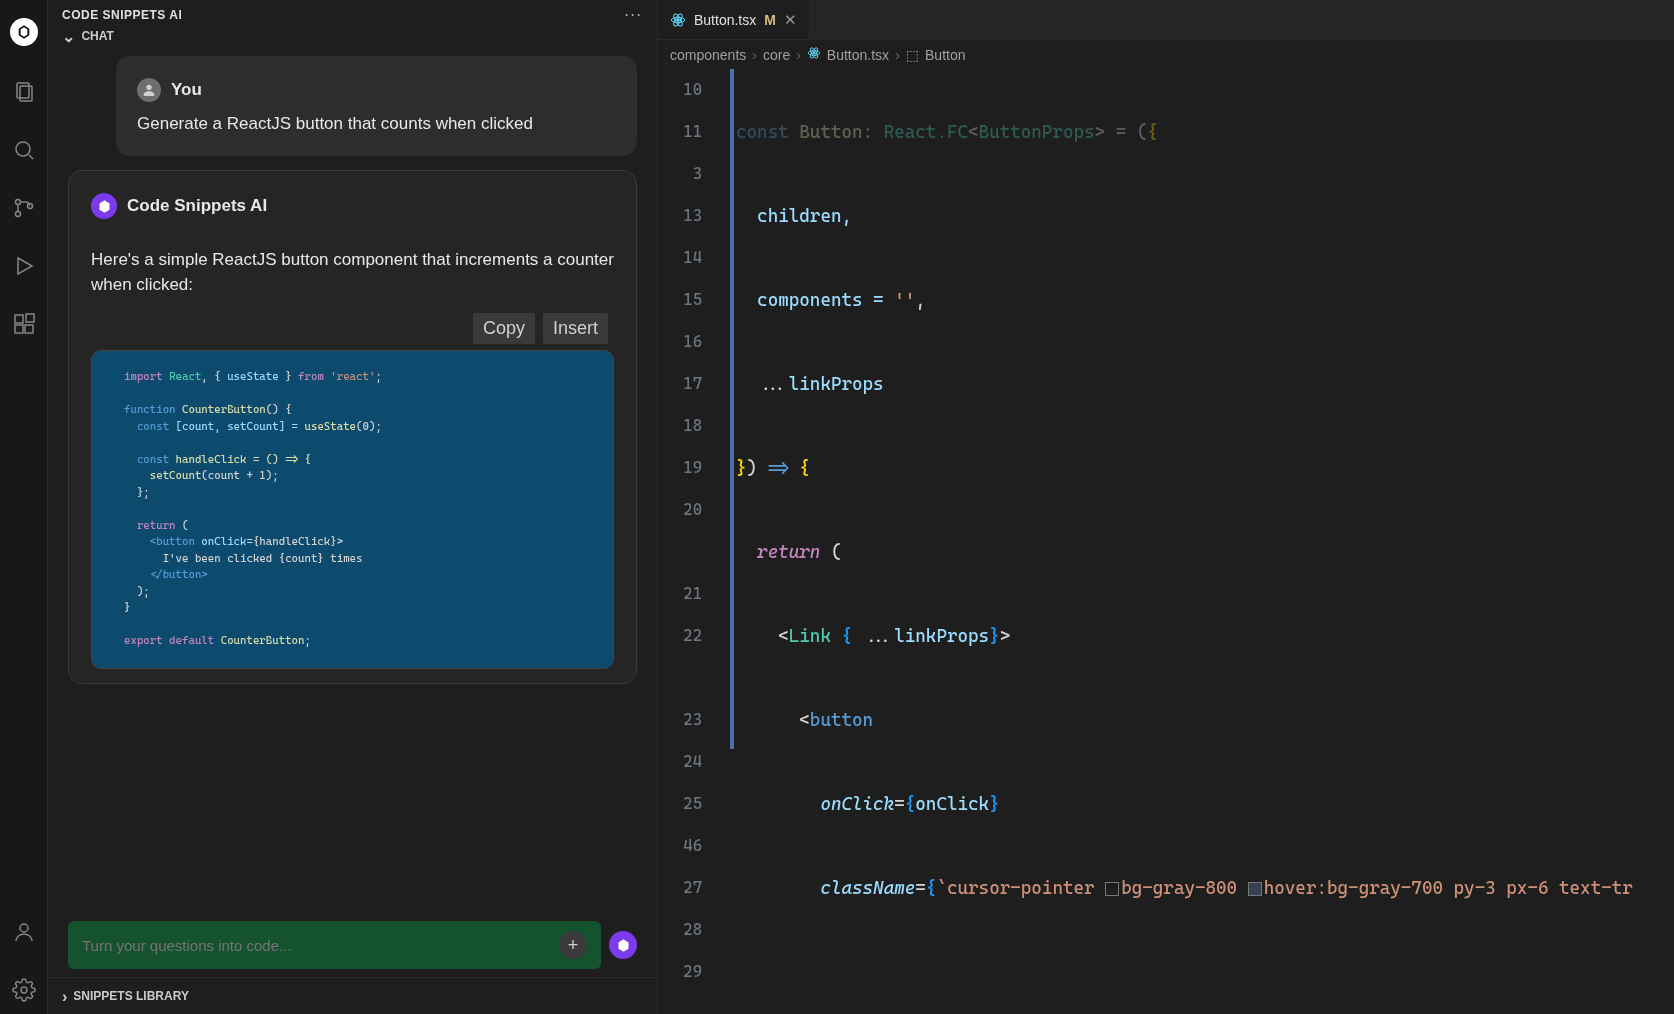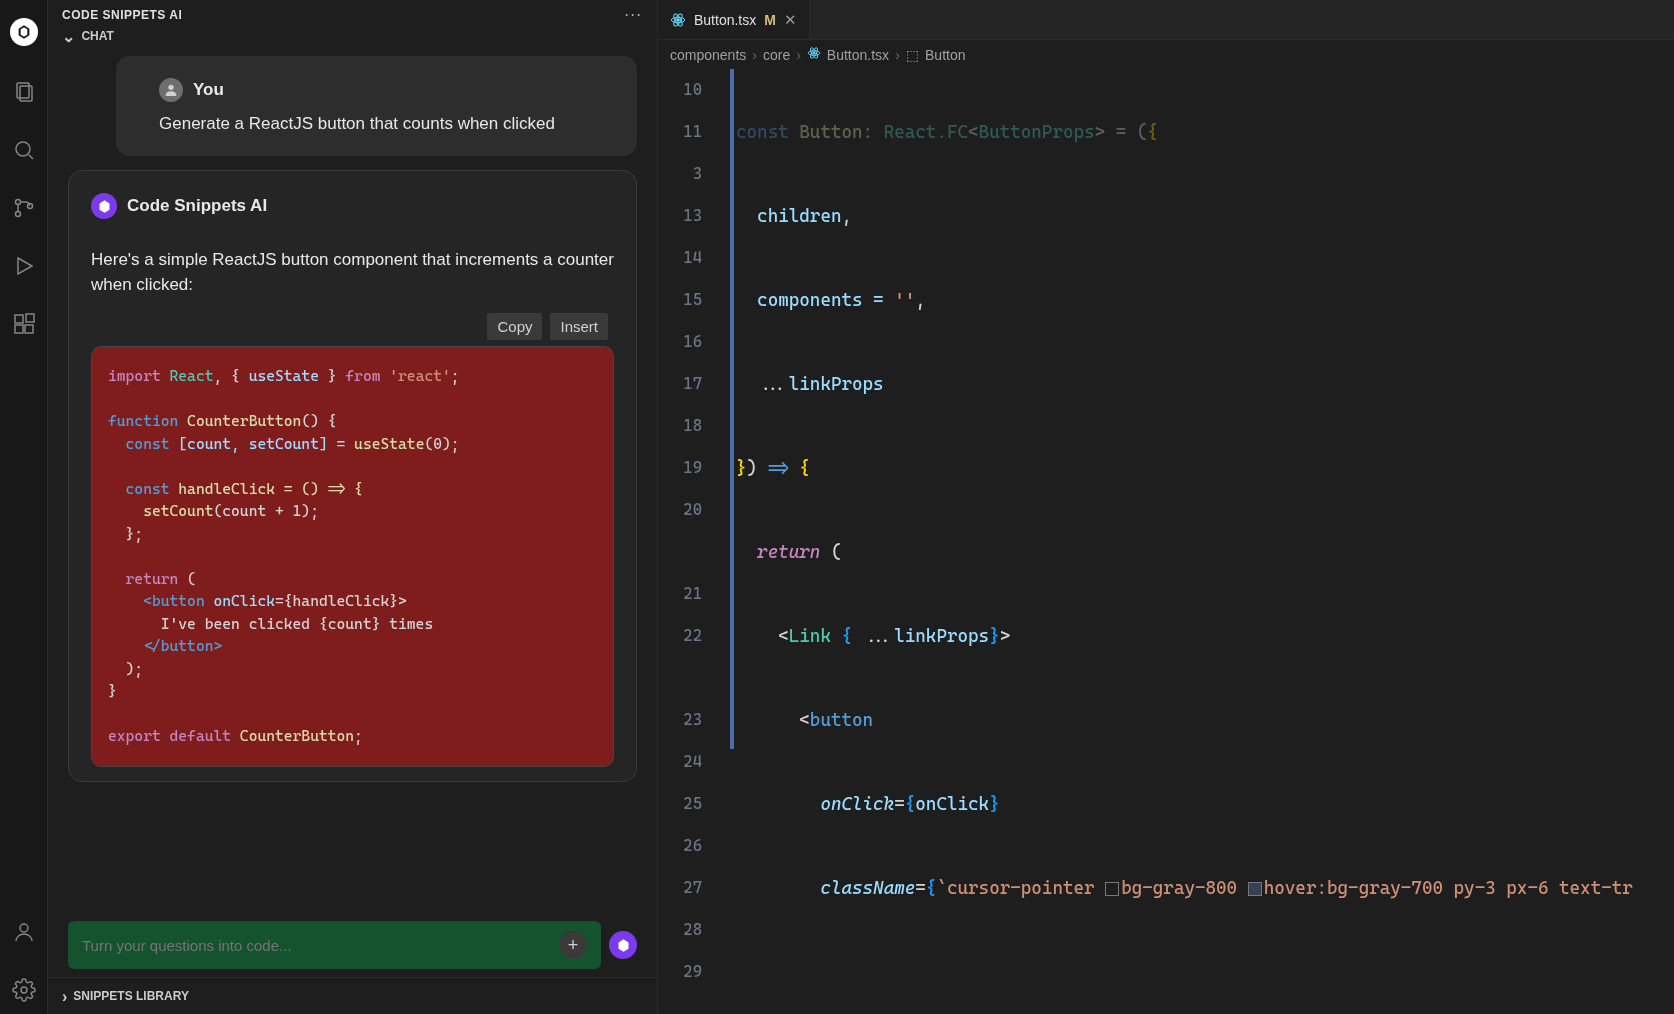--- a/index.html
+++ b/index.html
@@ -7,33 +7,33 @@
 .activity-bar { width: 48px; background: #181818; display: flex; flex-direction: column; align-items: center; padding-top: 10px; gap: 10px; border-right: 1px solid #2a2a2a; }
 .activity-bar .icon-btn { width: 48px; height: 48px; display: flex; align-items: center; justify-content: center; color: #858585; cursor: pointer; }
 .activity-bar .icon-btn.active { color: #fff; }
 .activity-bar .logo-circle { width: 28px; height: 28px; border-radius: 50%; background: #fff; display:flex; align-items:center; justify-content:center; margin-bottom:4px;}
 .activity-bar .spacer { flex: 1; }
 .side-panel { width: 610px; background: #1e1e1e; display: flex; flex-direction: column; border-right: 1px solid #2a2a2a; }
 .panel-header { display:flex; align-items:center; justify-content:space-between; padding:8px 14px 4px; font-size: 12px; font-weight:600; letter-spacing:0.5px; color:#e0e0e0;}
 .chat-collapse { font-size:12px; font-weight:600; color:#ccc; padding:0 14px; display:flex; align-items:center; gap:6px; margin-top:6px fir; туда;margin-bottom:4px; margin-top:2px;}
 .chevron { font-size:16px; line-height:1; transform: translateY(1px); }
 .chat-scroll { flex:1; overflow:hidden; padding:6px 20px 8px 20px; }
-.user-bubble { background:#2d2d2d; border-radius:14px; padding:22px 43px; margin: 2px 0 14px 48px; }
+.user-bubble { background:#2d2d2d; border-radius:14px; padding:22px 21px; margin: 2px 0 14px 48px; }
 .bubble-hdr { display:flex; align-items:center; gap:10px; margin-bottom:12px; }
 .avatar-you { width:24px; height:24px; border-radius:50%; background:#6e6e6e; display:flex; align-items:center; justify-content:center; }
 .avatar-you svg { fill:#d0d0d0; }
 .you-name { font-weight:700; color:#e8e8e8; font-size:17px; }
 .user-text { color:#e8e8e8; font-size:17px; }
 .ai-bubble { background:#252525; border:1px solid #3a3a3a; border-radius:14px; padding:22px 22px 14px; }
 .ai-logo { width:26px; height:26px; border-radius:50%; background:#7c3aed; display:flex; align-items:center; justify-content:center; }
 .ai-name { font-weight:700; font-size:17px; color:#e8e8e8; }
 .ai-text { color:#e8e8e8; font-size:17px; line-height:1.45; margin:29px 0 16px; }
 .code-actions { display:flex; justify-content:flex-end; gap:8px; padding-right:6px; margin-bottom:6px;}
-.code-actions button { background:#3a3a3a; border:none; color:#d0d0d0; font-size:15px; padding:5px 10px; border-radius:2px; cursor:pointer; }
-.code-block { background:#7f1d1d; border:1px solid #444; border-radius:10px; padding:18px 16px; font-family:"Cascadia Code","Fira Code",Consolas,monospace; font-size:15px; line-height:1.5; white-space:pre; overflow-x:auto; }
+.code-actions button { background:#3a3a3a; border:none; color:#d0d0d0; font-size:18px; padding:5px 10px; border-radius:2px; cursor:pointer; }
+.code-block { background:#0c4a6e; border:1px solid #444; border-radius:10px; padding:18px 32px; font-family:"Cascadia Code","Fira Code",Consolas,monospace; font-size:11px; line-height:1.5; white-space:pre; overflow-x:auto; }
 .input-row { padding:8px 20px; display:flex; align-items:center; gap:8px; }
 .input-box { flex:1; background:#14532d; border-radius:6px; display:flex; align-items:center; padding:10px 14px; }
 .input-box input { flex:1; background:transparent; border:none; outline:none; color:#ccc; font-size:15px; }
 .plus-btn { width:28px; height:28px; border-radius:50%; background:#3a3a3a; display:flex;align-items:center;justify-content:center; color:#d0d0d0; font-size:18px; cursor:pointer; }
 .send-btn { width:28px; height:28px; border-radius:50%; background:#7c3aed; display:flex;align-items:center;justify-content:center; cursor:pointer; }
 .snip-lib { font-size:12px; font-weight:600; color:#ccc; padding:10px 14px; display:flex; align-items:center; gap:6px; border-top:1px solid #2a2a2a;}
 .editor-area { flex:1; background:#1e1e1e; display:flex; flex-direction:column; overflow:hidden;justify-content:flex-end; }
 .tab-bar { display:flex; background:#252526; height:40px; align-items:stretch; border-bottom:1px solid #2a2a2a;}
 .tab { display:flex; align-items:center; gap:8px; padding:0 12px; background:#1e1e1e; border-right:1px solid #2a2a2a; font-size:14px; color:#e0e0e0; cursor:pointer;}
 .tab .react-icon { color:#61dafb; }
@@ -234,21 +234,21 @@
         <div>18</div>
         <div>19</div>
         <div>20</div>
         <div style="height:42px"></div>
         <div>21</div>
         <div>22</div>
         <div style="height:42px"></div>
         <div>23</div>
         <div>24</div>
         <div>25</div>
-        <div>26</div>
+        <div>46</div>
         <div>27</div>
         <div>28</div>
         <div>29</div>
     </div>
     <div class="code-lines">
 <div style="opacity:.35"><span class="c-def">const</span> <span class="c-fn">Button</span><span class="c-pun">: </span><span class="c-tag">React.FC</span><span class="c-pun">&lt;</span><span class="c-tag">ButtonProps</span><span class="c-pun">&gt; = (</span><span class="c-br">{</span></div>
 <div><span class="c-attr">  children,</span></div>
 <div><span class="c-attr">  components = </span><span class="c-str">''</span><span class="c-pun">,</span></div>
 <div><span class="c-pun">  ...</span><span class="c-attr">linkProps</span></div>
 <div><span class="c-br">}</span><span class="c-pun">) </span><span class="c-def">=&gt;</span> <span class="c-br">{</span></div>

